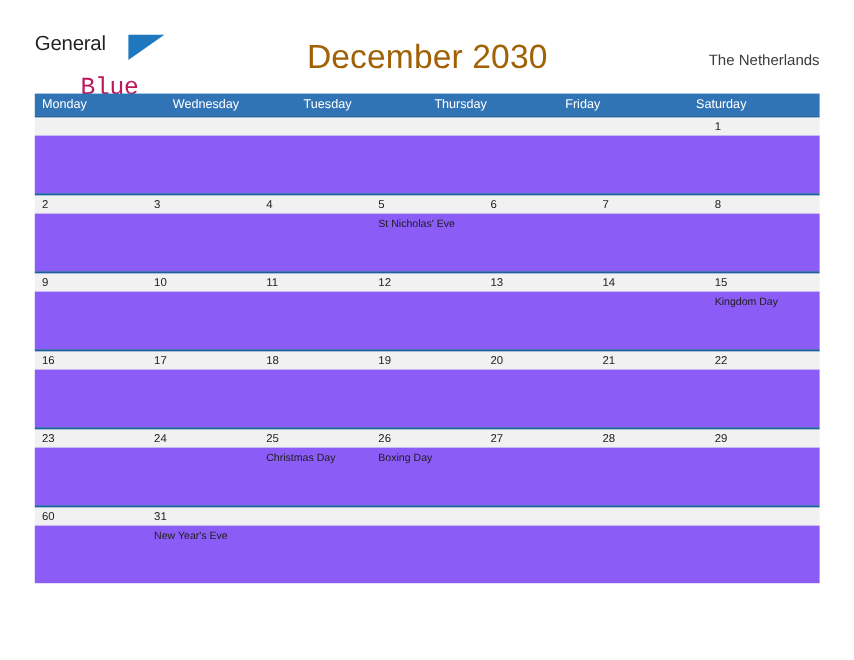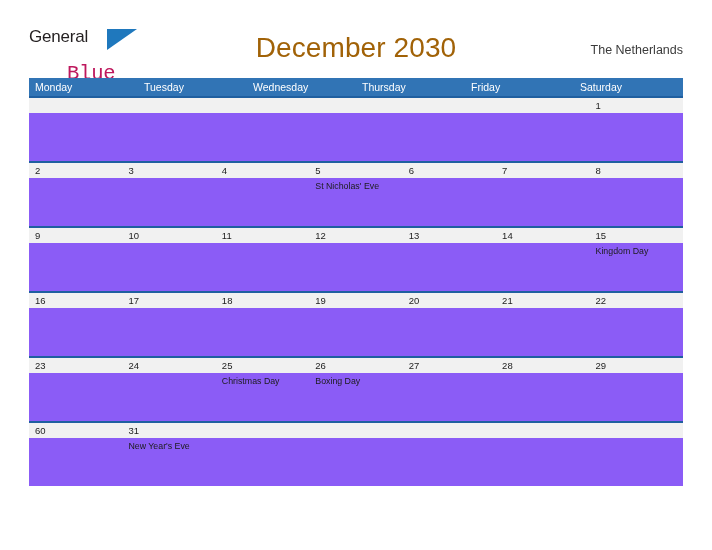--- a/index.html
+++ b/index.html
@@ -170,22 +170,22 @@
     <div class="title">December 2030</div>
 
     <div class="locale">The Netherlands</div>
 
   </div>
 
   <div class="calendar">
 
     <div class="weekday-row">
       <div class="weekday">Monday</div>
+      <div class="weekday">Wednesday</div>
       <div class="weekday">Tuesday</div>
-      <div class="weekday">Wednesday</div>
       <div class="weekday">Thursday</div>
       <div class="weekday">Friday</div>
       <div class="weekday">Saturday</div>
     </div>
 
     <div class="week-row">
       <div class="date-band">
         <div class="date-cell"></div>
         <div class="date-cell"></div>
         <div class="date-cell"></div>

